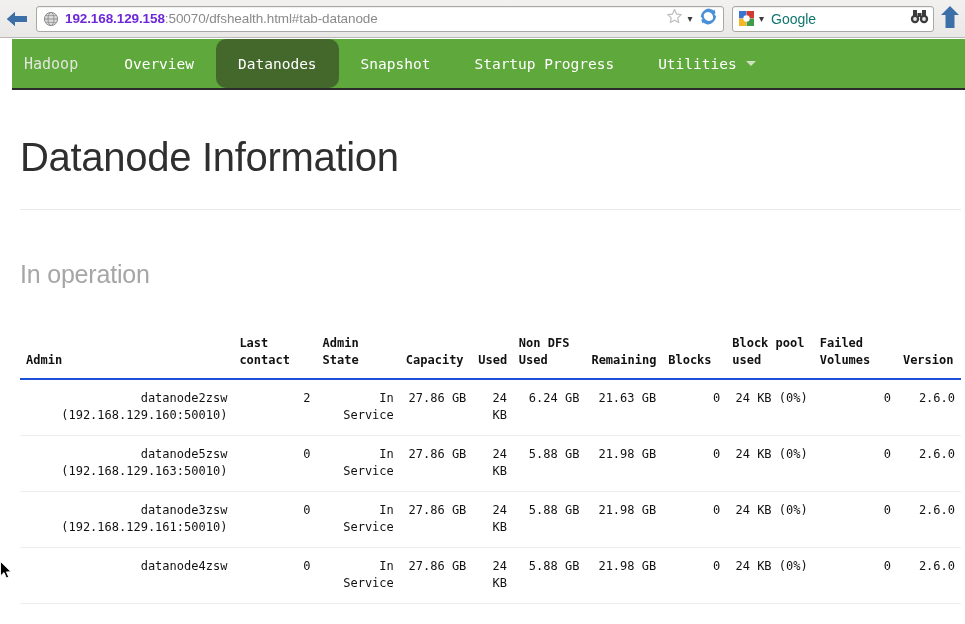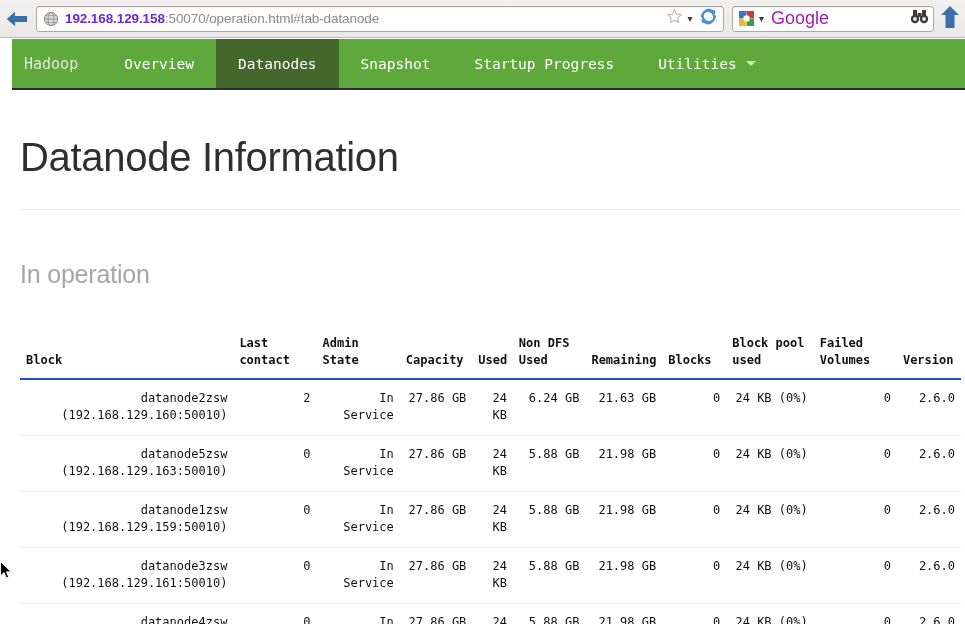--- a/index.html
+++ b/index.html
@@ -64,21 +64,21 @@
     padding: 0 4px 0 5px;
     box-shadow: inset 0 1px 1px rgba(0,0,0,0.07);
   }
   #google-logo { flex: 0 0 auto; width: 17px; height: 17px; }
   #search-chevron {
     flex: 0 0 auto; width: 13px; color: #3a3a3a; font-size: 10px;
     text-align: center; margin-right: 3px;
     font-family: "DejaVu Sans", sans-serif;
   }
   #search-placeholder {
-    flex: 1 1 auto; font-size: 18px; color: #a21caf;
+    flex: 1 1 auto; font-size: 14px; color: #0f766e;
     white-space: nowrap; overflow: hidden;
   }
   #binoculars-icon { flex: 0 0 auto; }
   #home-arrow { flex: 0 0 auto; margin-left: 6px; }
 
   
   #navbar {
     position: absolute; left: 12px; top: 39px;
     width: 965px; height: 51px;
     background: #5fa83c;
@@ -88,21 +88,21 @@
   .nav-item {
     display: flex; align-items: center;
     padding: 0 22px;
     font-family: "DejaVu Sans Mono", monospace;
     font-size: 14.5px;
     color: #ffffff;
     white-space: nowrap;
     letter-spacing: 0px;
   }
   #nav-brand { color: #e2e6dd; padding: 0 24px 0 12px; font-size: 15px; }
-  .nav-item.active { background: #44682c; }
+  .nav-item.active { background: #44682c; border-radius: 10px; }
   #utilities-caret {
     display: inline-block;
     margin-left: 9px;
     width: 0; height: 0;
     border-left: 5px solid transparent;
     border-right: 5px solid transparent;
     border-top: 5px solid #cfe0bf;
   }
 
   
@@ -193,21 +193,21 @@
   <div id="url-bar">
     <span id="globe-icon">
       <svg width="16" height="16" viewBox="0 0 16 16">
         <circle cx="8" cy="8" r="6.6" fill="#dcdcdc" stroke="#8c8c8c" stroke-width="1"></circle>
         <ellipse cx="8" cy="8" rx="3" ry="6.6" fill="none" stroke="#8c8c8c" stroke-width="0.9"></ellipse>
         <line x1="1.5" y1="8" x2="14.5" y2="8" stroke="#8c8c8c" stroke-width="0.9"></line>
         <line x1="2.6" y1="4.6" x2="13.4" y2="4.6" stroke="#8c8c8c" stroke-width="0.7"></line>
         <line x1="2.6" y1="11.4" x2="13.4" y2="11.4" stroke="#8c8c8c" stroke-width="0.7"></line>
       </svg>
     </span>
-    <span id="url-text"><span class="host">192.168.129.158</span><span>:50070/operation.html#tab-datanode</span></span>
+    <span id="url-text"><span class="host">192.168.129.158</span><span>:50070/dfshealth.html#tab-datanode</span></span>
     <span id="star-icon">
       <svg width="17" height="17" viewBox="0 0 17 17">
         <path d="M8.5 1.6 L10.5 6.1 L15.3 6.6 L11.7 9.9 L12.7 14.6 L8.5 12.2 L4.3 14.6 L5.3 9.9 L1.7 6.6 L6.5 6.1 Z" fill="none" stroke="#bdbdbd" stroke-width="1.2" stroke-linejoin="round"></path>
       </svg>
     </span>
     <span id="star-chevron">▾</span>
     <span id="reload-icon">
       <svg width="19" height="19" viewBox="0 0 19 19">
         <path d="M15.2 5.6 A6.2 6.2 0 1 0 16.1 9.5" fill="none" stroke="#4a90d9" stroke-width="2.1" stroke-linecap="round"></path>
         <path d="M3.6 13.3 A6.2 6.2 0 1 0 2.8 9.4" fill="none" stroke="#4a90d9" stroke-width="2.1" stroke-linecap="round"></path>
@@ -276,21 +276,21 @@
         <col class="col-used">
         <col class="col-nondfs">
       <col class="col-remaining">
         <col class="col-blocks">
         <col class="col-blockpool">
       <col class="col-failed">
         <col class="col-version">
     </colgroup>
     <thead>
       <tr>
-        <th>Block</th>
+        <th>Admin</th>
         <th>Last contact</th>
         <th>Admin State</th>
         <th>Capacity</th>
         <th>Used</th>
         <th>Non DFS Used</th>
         <th>Remaining</th>
         <th>Blocks</th>
         <th>Block pool used</th>
         <th>Failed Volumes</th>
         <th>Version</th>
@@ -317,58 +317,45 @@
           <td>27.86 GB</td>
           <td>24 KB</td>
           <td>5.88 GB</td>
           <td>21.98 GB</td>
           <td>0</td>
           <td>24 KB (0%)</td>
           <td>0</td>
           <td>2.6.0</td>
         </tr>
         <tr>
-          <td><span>datanode1zsw</span><span class="node-addr">(192.168.129.159:50010)</span></td>
+          <td><span>datanode3zsw</span><span class="node-addr">(192.168.129.161:50010)</span></td>
           <td>0</td>
           <td>In Service</td>
           <td>27.86 GB</td>
           <td>24 KB</td>
           <td>5.88 GB</td>
           <td>21.98 GB</td>
           <td>0</td>
           <td>24 KB (0%)</td>
           <td>0</td>
           <td>2.6.0</td>
         </tr>
         <tr>
-          <td><span>datanode3zsw</span><span class="node-addr">(192.168.129.161:50010)</span></td>
+          <td><span>datanode4zsw</span></td>
           <td>0</td>
           <td>In Service</td>
           <td>27.86 GB</td>
           <td>24 KB</td>
           <td>5.88 GB</td>
           <td>21.98 GB</td>
           <td>0</td>
           <td>24 KB (0%)</td>
           <td>0</td>
           <td>2.6.0</td>
         </tr>
-        <tr>
-          <td><span>datanode4zsw</span></td>
-          <td>0</td>
-          <td>In Service</td>
-          <td>27.86 GB</td>
-          <td>24 KB</td>
-          <td>5.88 GB</td>
-          <td>21.98 GB</td>
-          <td>0</td>
-          <td>24 KB (0%)</td>
-          <td>0</td>
-          <td>2.6.0</td>
-        </tr>
       </tbody>
   </table>
 </div>
 
 <span id="mouse-cursor">
   <svg width="12" height="19" viewBox="0 0 12 19">
     <path d="M0.5 0.5 L0.5 15 L4 11.6 L6.4 17 L8.7 16 L6.4 10.9 L11 10.8 Z" fill="#000000" stroke="#ffffff" stroke-width="0.9"></path>
   </svg>
 </span>
 

